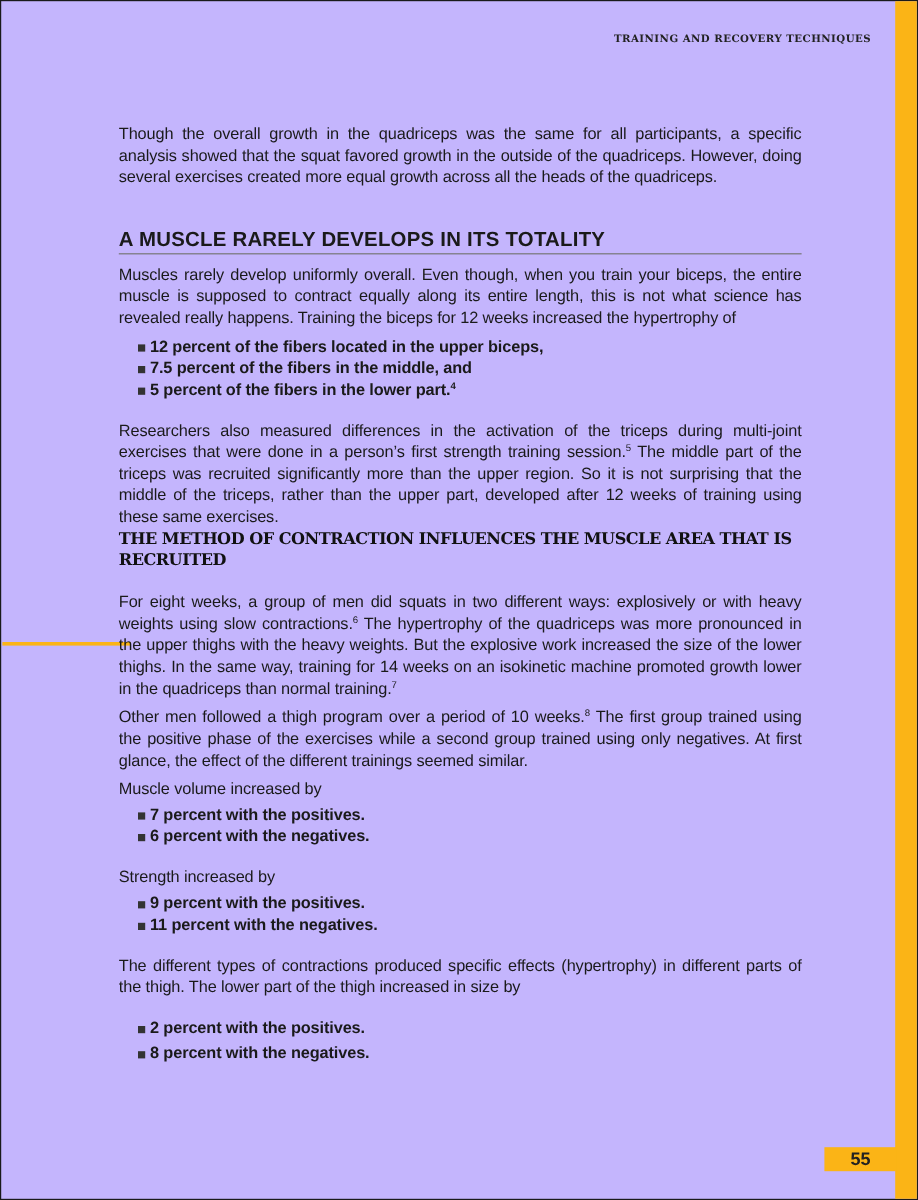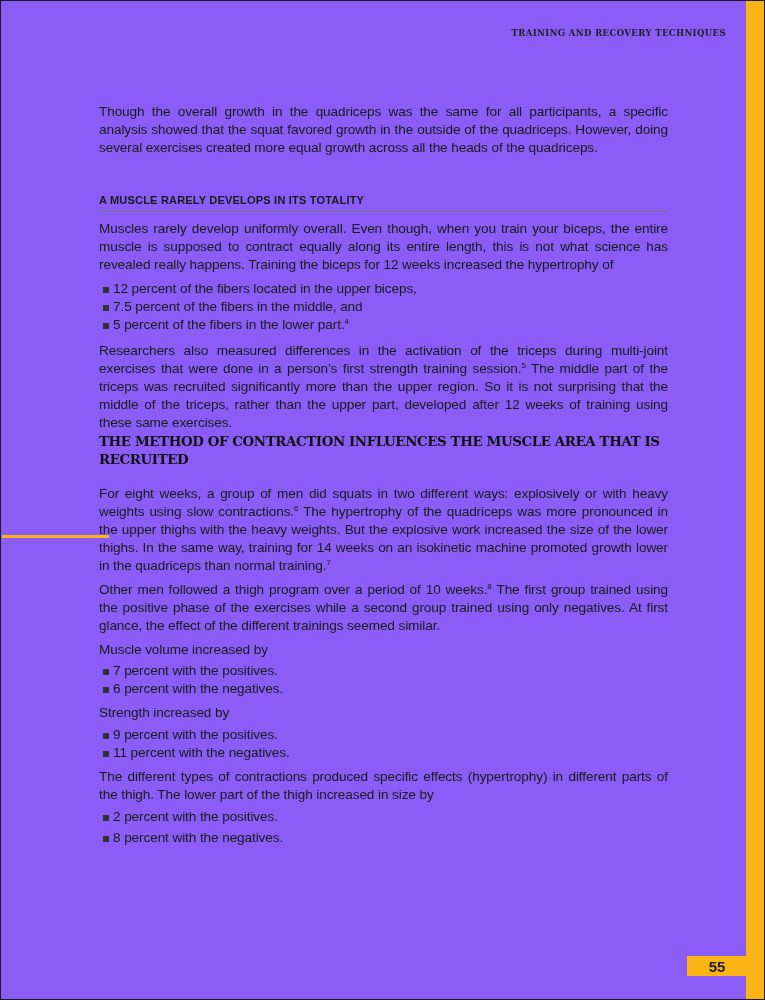--- a/index.html
+++ b/index.html
@@ -4,54 +4,54 @@
   <style>
     html, body { margin: 0; padding: 0; }
     body {
       width: 765px; height: 1000px; position: relative; overflow: hidden;
       background: #ffffff;
       font-family: "Liberation Sans", "DejaVu Sans", sans-serif;
       color: #1a1a1a;
     }
     .page {
       position: absolute; left: 0; top: 0; width: 763px; height: 998px;
-      border: 1px solid #1a1a1a; background: #8b5cf6;
+      border: 1px solid #1a1a1a; background: #c4b5fd;
     }
     .right-bar {
       position: absolute; left: 745px; top: 0; width: 18px; height: 998px;
       background: #fbb416;
     }
     .running-head {
       position: absolute; right: 38px; top: 27px;
       font-family: "DejaVu Serif", serif; font-weight: bold;
       font-size: 8.5px; letter-spacing: 0.4px; color: #222;
     }
     .content {
       position: absolute; left: 98px; top: 102px; width: 569px;
       font-size: 13.6px; line-height: 18px; letter-spacing: -0.1px;
     }
     p { margin: 0; text-align: justify; }
     .mt-s { margin-top: 6px; }
     .mt-m { margin-top: 8px; }
     .h-sans {
       margin-top: 34px; padding-bottom: 2px;
-      font-weight: bold; font-size: 11px; letter-spacing: 0.2px;
+      font-weight: bold; font-size: 17px; letter-spacing: 0.2px;
       border-bottom: 1.5px solid #777;
     }
     .h-sans + p { margin-top: 8px; }
     .h-serif {
       font-family: "DejaVu Serif", serif; font-weight: bold;
       font-size: 13.4px; line-height: 18px; letter-spacing: -0.4px;
       color: #111; text-transform: uppercase;
     }
     .h-serif-rule {
       position: absolute; left: 1px; top: 534px; width: 107px; height: 3px;
       background: #fbb416;
     }
-    ul { list-style: none; margin: 4px; padding: 0; }
+    ul { list-style: none; margin: 16px; padding: 0; font-weight: bold; }
     li { position: relative; padding-left: 10px; }
     li::before {
       content: ""; position: absolute; left: 0; top: 7px;
       width: 6px; height: 6px; background: #333;
     }
     sup { font-size: 8px; line-height: 0; vertical-align: 5px; }
     .page-number {
       position: absolute; left: 686px; top: 955px; width: 60px; height: 20px;
       background: #fbb416; display: flex; align-items: center; justify-content: center;
       font-weight: bold; font-size: 15px; color: #222;

